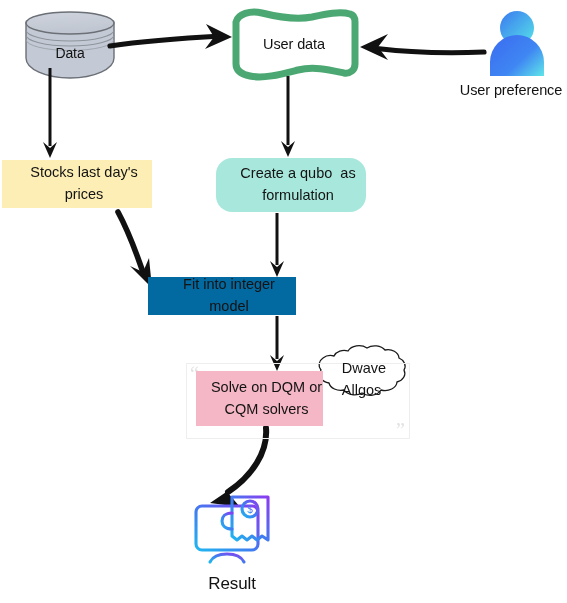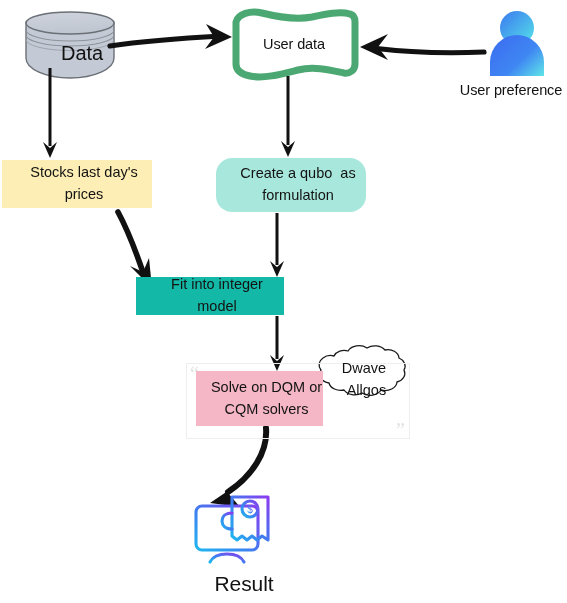--- a/index.html
+++ b/index.html
@@ -35,45 +35,44 @@
     font-size: 14.5px;
     line-height: 1.45;
     letter-spacing: -0.1px;
     white-space: pre-wrap;
   }
 
   
   #data-label {
     left: 26px; top: 40px;
     width: 88px; height: 26px;
-    font-size: 20px;
-    z-index: 6;
-    margin-left: 12px;
+    font-size: 14px;
+    z-index: 6;
   }
 
   
   #userdata-label {
     left: 240px; top: 33px;
     width: 108px; height: 24px;
     z-index: 6;
   }
 
   
   #userpref-caption {
     left: 455px; top: 80px;
     width: 112px; height: 20px;
     font-size: 14.5px;
     z-index: 6;
   }
 
   
   #result-caption {
-    left: 188px; top: 568px;
+    left: 176px; top: 568px;
     width: 112px; height: 32px;
-    font-size: 21px;
+    font-size: 17px;
     z-index: 6;
   }
 
   
   .box {
     position: absolute;
     box-sizing: border-box;
     display: flex;
     align-items: center;
     justify-content: center;
@@ -90,23 +89,23 @@
     width: 150px; height: 48px;
     background: #fceeb5;
   }
   #box-qubo {
     left: 216px; top: 158px;
     width: 150px; height: 54px;
     background: #a8e8dc;
     border-radius: 16px;
   }
   #box-fit {
-    left: 136px; top: 277px;
+    left: 148px; top: 277px;
     width: 148px; height: 38px;
-    background: #14b8a6;
+    background: #0369a1;
   }
   #box-solve {
     left: 196px; top: 371px;
     width: 127px; height: 55px;
     background: #f5b6c6;
     z-index: 5;
   }
   
   #quote-frame {
     position: absolute;
@@ -133,21 +132,21 @@
     width: 98px; height: 58px;
     z-index: 6;
   }
   #cloud-label {
     position: absolute;
     left: 0; top: 0;
     width: 98px; height: 58px;
     display: flex;
     align-items: center;
     justify-content: center;
-    text-align: right;
+    text-align: left;
     color: #131313;
     font-size: 14.5px;
     line-height: 1.55;
     white-space: pre-wrap;
   }
 </style>
 </head>
 <body>
 
 <div id="canvas">

